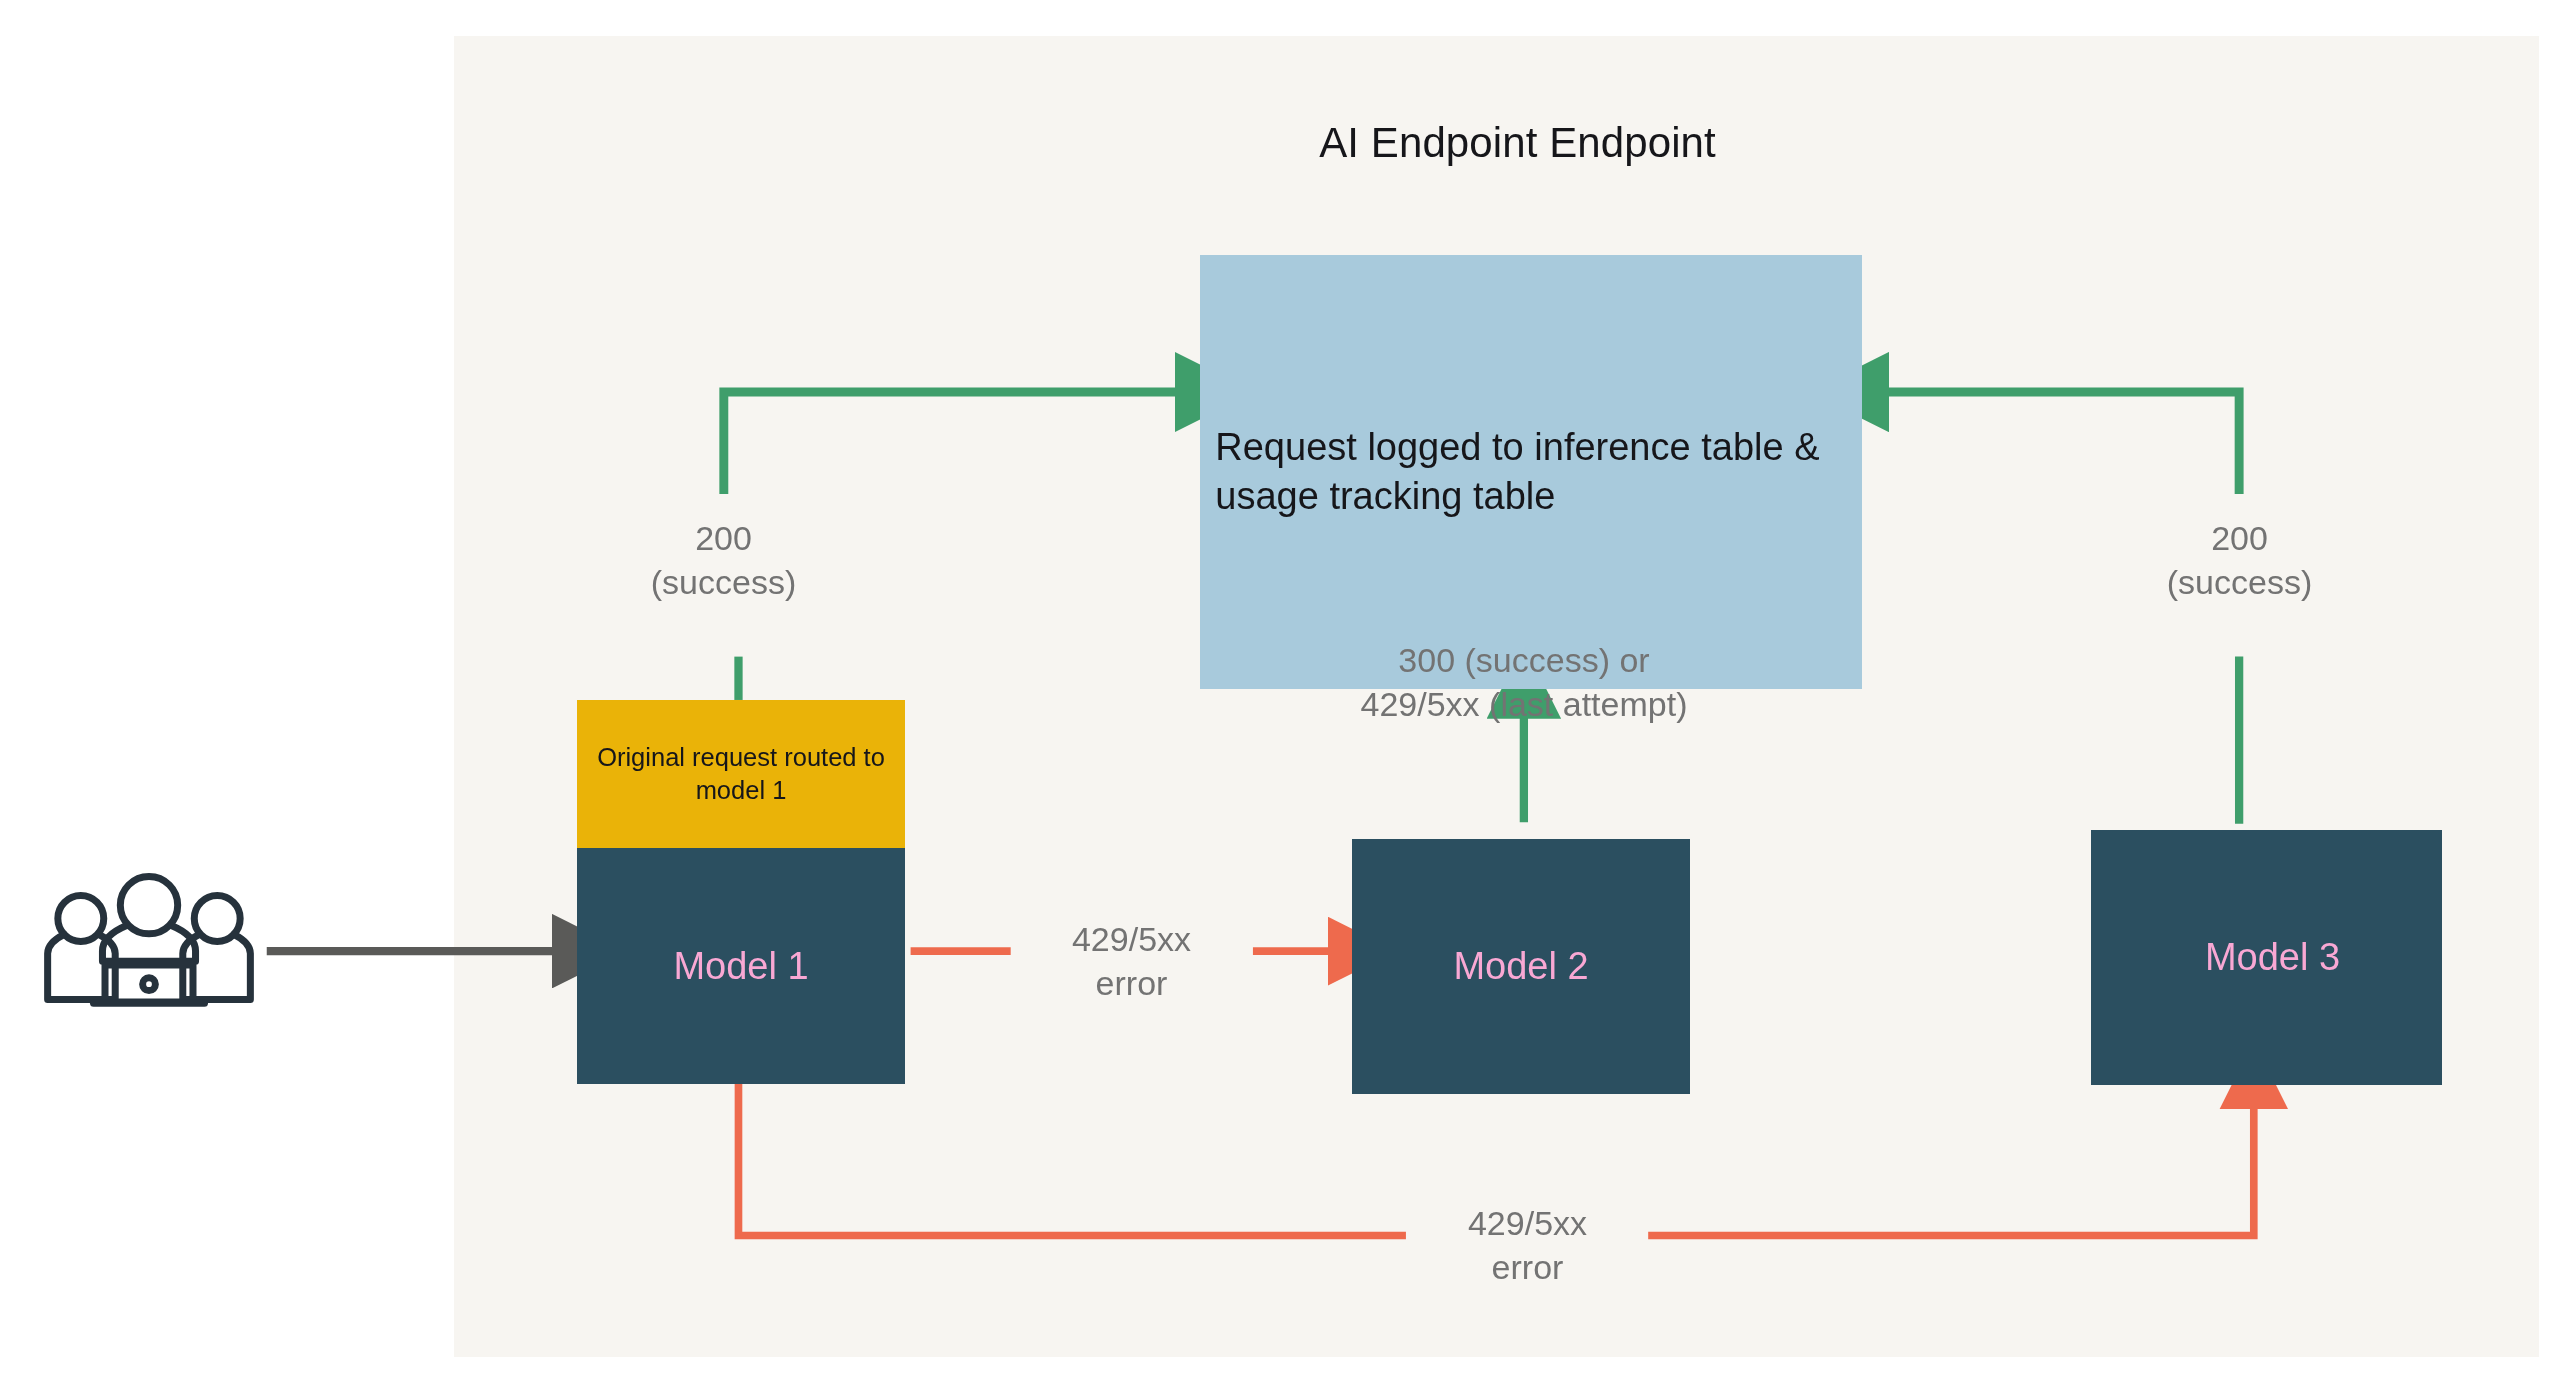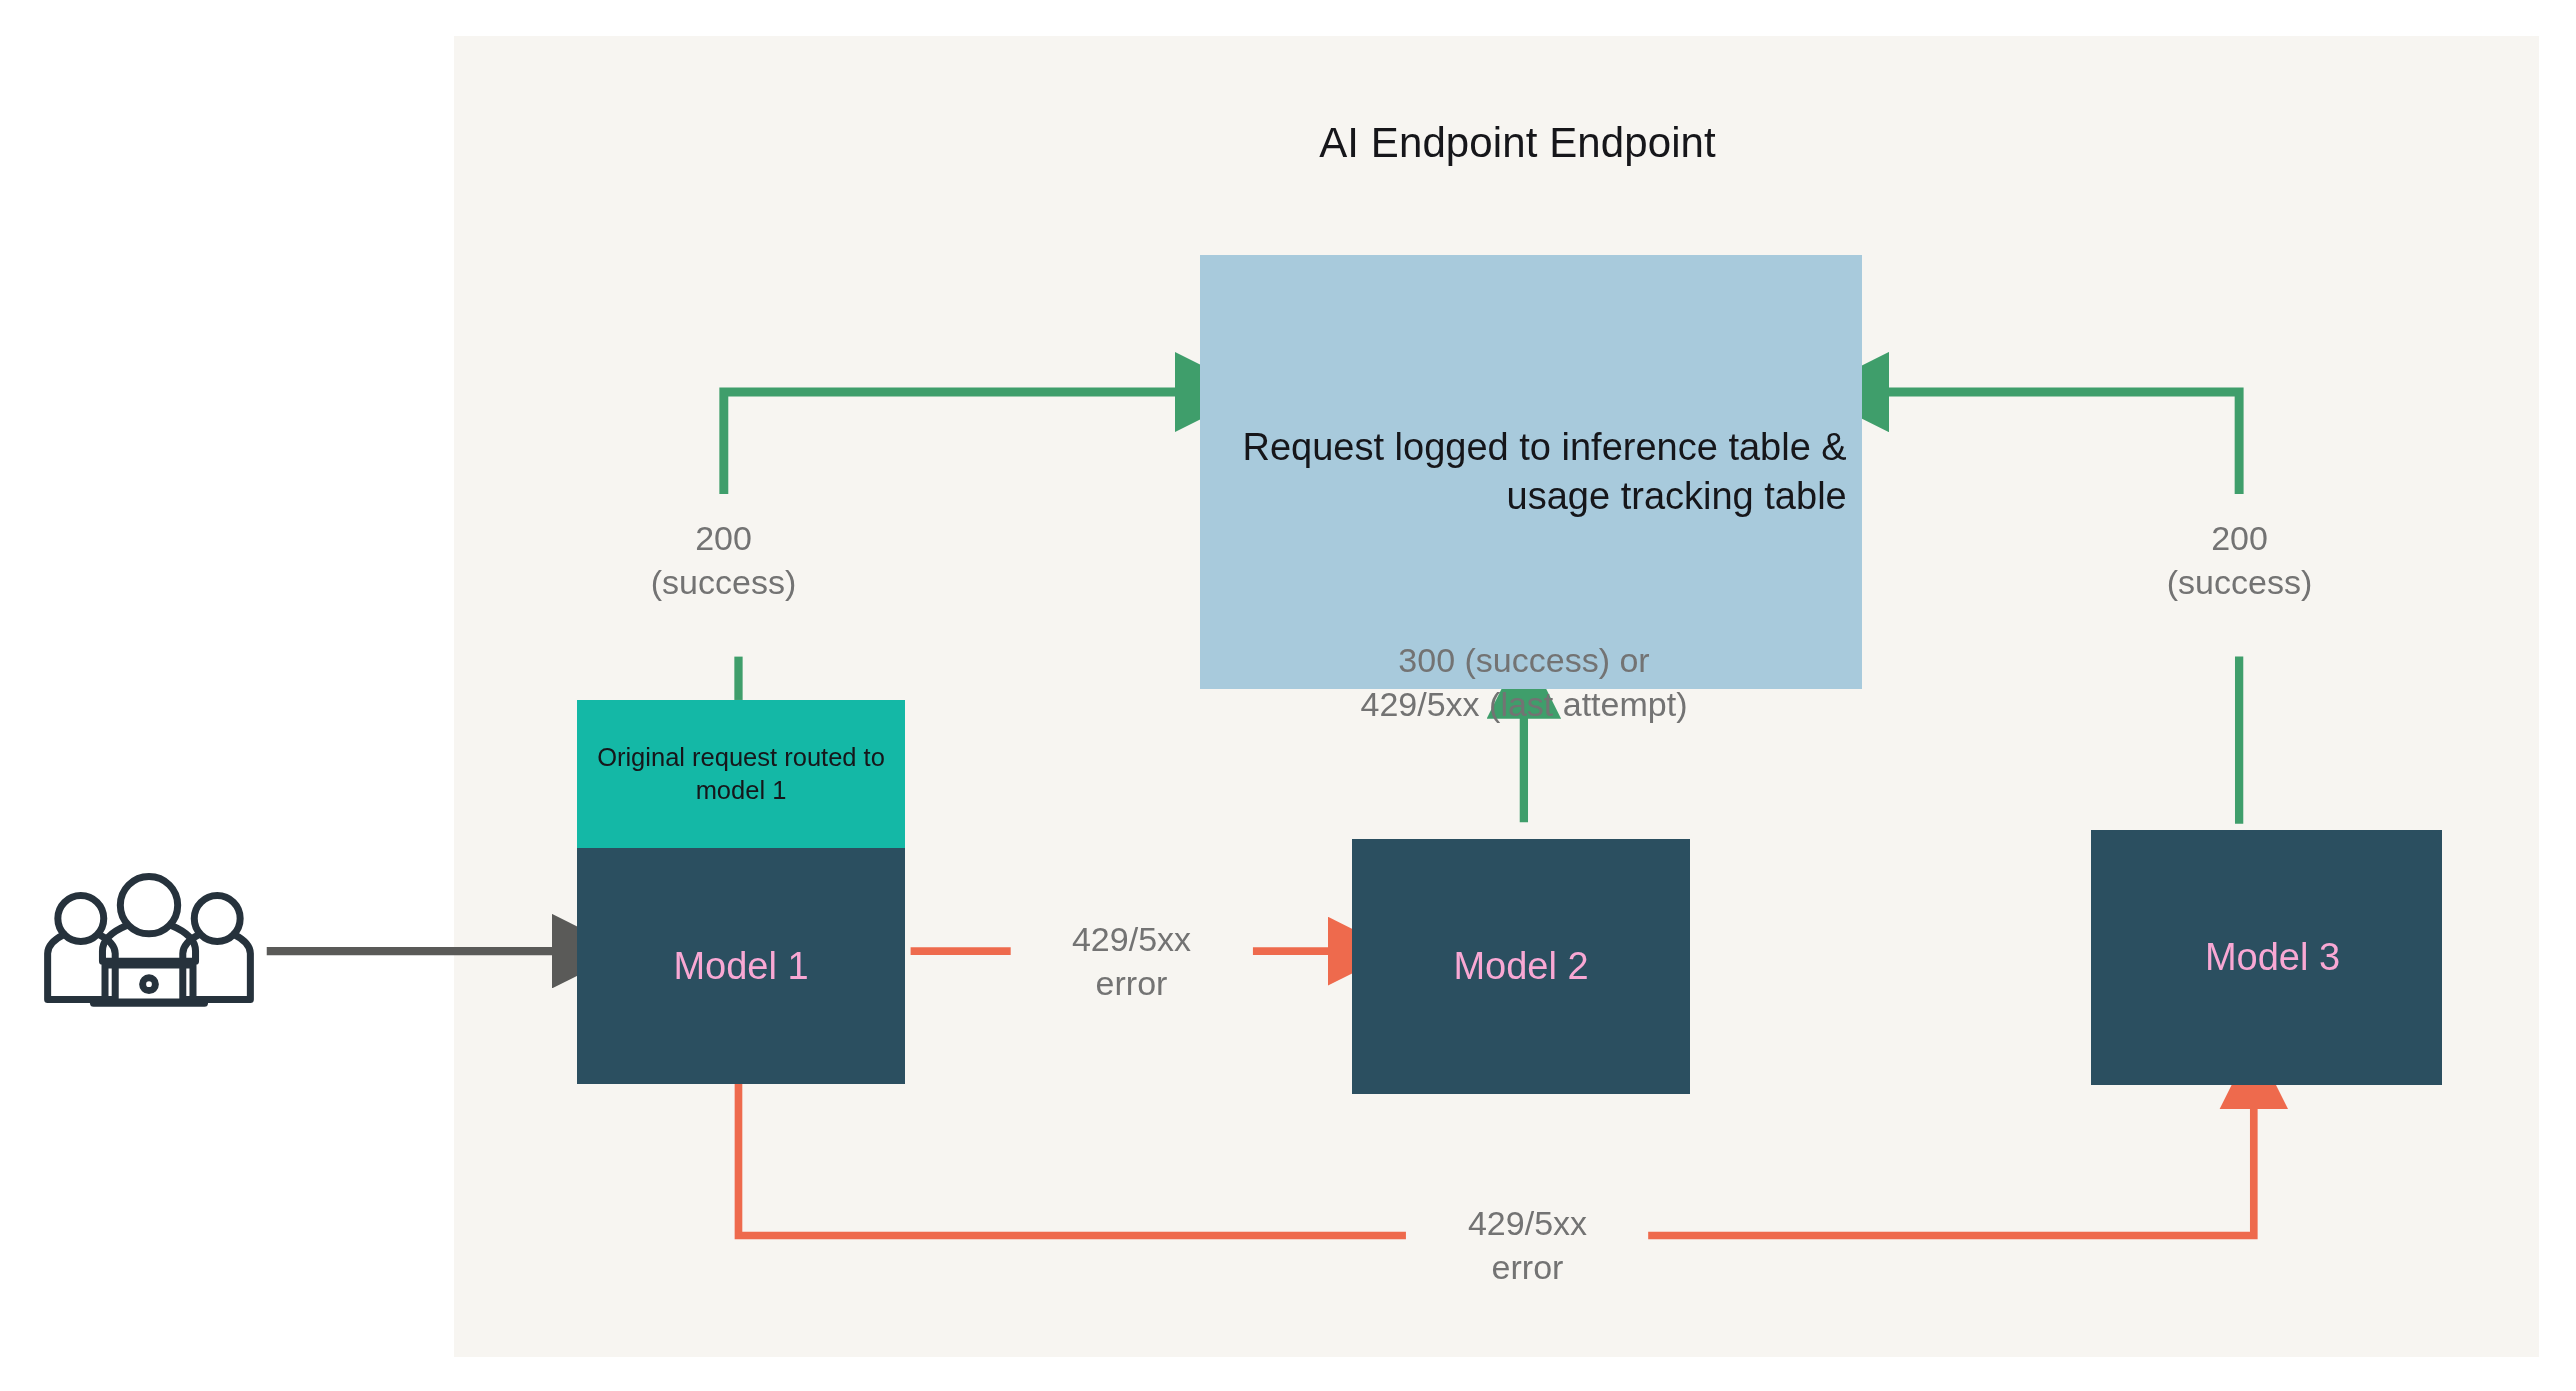--- a/index.html
+++ b/index.html
@@ -7,27 +7,27 @@
        font-family:"Liberation Sans","DejaVu Sans",sans-serif;}
   #stage{position:absolute;left:0;top:0;width:2576px;height:1391px;background:#ffffff;}
 
   .panel{position:absolute;left:454px;top:36px;width:2085px;height:1321px;background:#F7F5F1;}
 
   .title{position:absolute;left:1071px;top:119px;width:893px;text-align:center;
          font-size:42px;color:#16161a;letter-spacing:0.1px;white-space:nowrap;}
 
   .logbox{position:absolute;left:1200px;top:255px;width:662px;height:434px;
           background:#A8CADC;display:flex;align-items:center;justify-content:center;}
-  .logbox .txt{font-size:38px;color:#16161a;line-height:1.28;text-align:right;
+  .logbox .txt{font-size:38px;color:#16161a;line-height:1.28;text-align:left;
                padding:0 15.3px;}
 
   .mbox{position:absolute;background:#2B4F60;display:flex;align-items:center;
         justify-content:center;color:#f9a8d4;font-size:38px;}
   .m1{left:577px;top:848px;width:328px;height:236px;}
-  .m1h{position:absolute;left:577px;top:700px;width:328px;height:148px;background:#14b8a6;
+  .m1h{position:absolute;left:577px;top:700px;width:328px;height:148px;background:#eab308;
        display:flex;align-items:center;justify-content:center;}
   .m1h .txt{font-size:25.5px;color:#16161a;line-height:1.3;text-align:center;padding:0 11.5px;}
   .m2{left:1352px;top:830px;width:338px;height:255px;margin-top:9px;}
   .m3{left:2091px;top:830px;width:339px;height:255px;padding-left:12px;}
 
   .lbl{position:absolute;font-size:34px;color:#737373;line-height:1.3;text-align:center;
        white-space:pre-line;}
 
   svg.edges{position:absolute;left:0;top:0;width:2576px;height:1391px;overflow:visible;}
   svg.users{position:absolute;left:31px;top:872px;width:236px;height:153px;}

